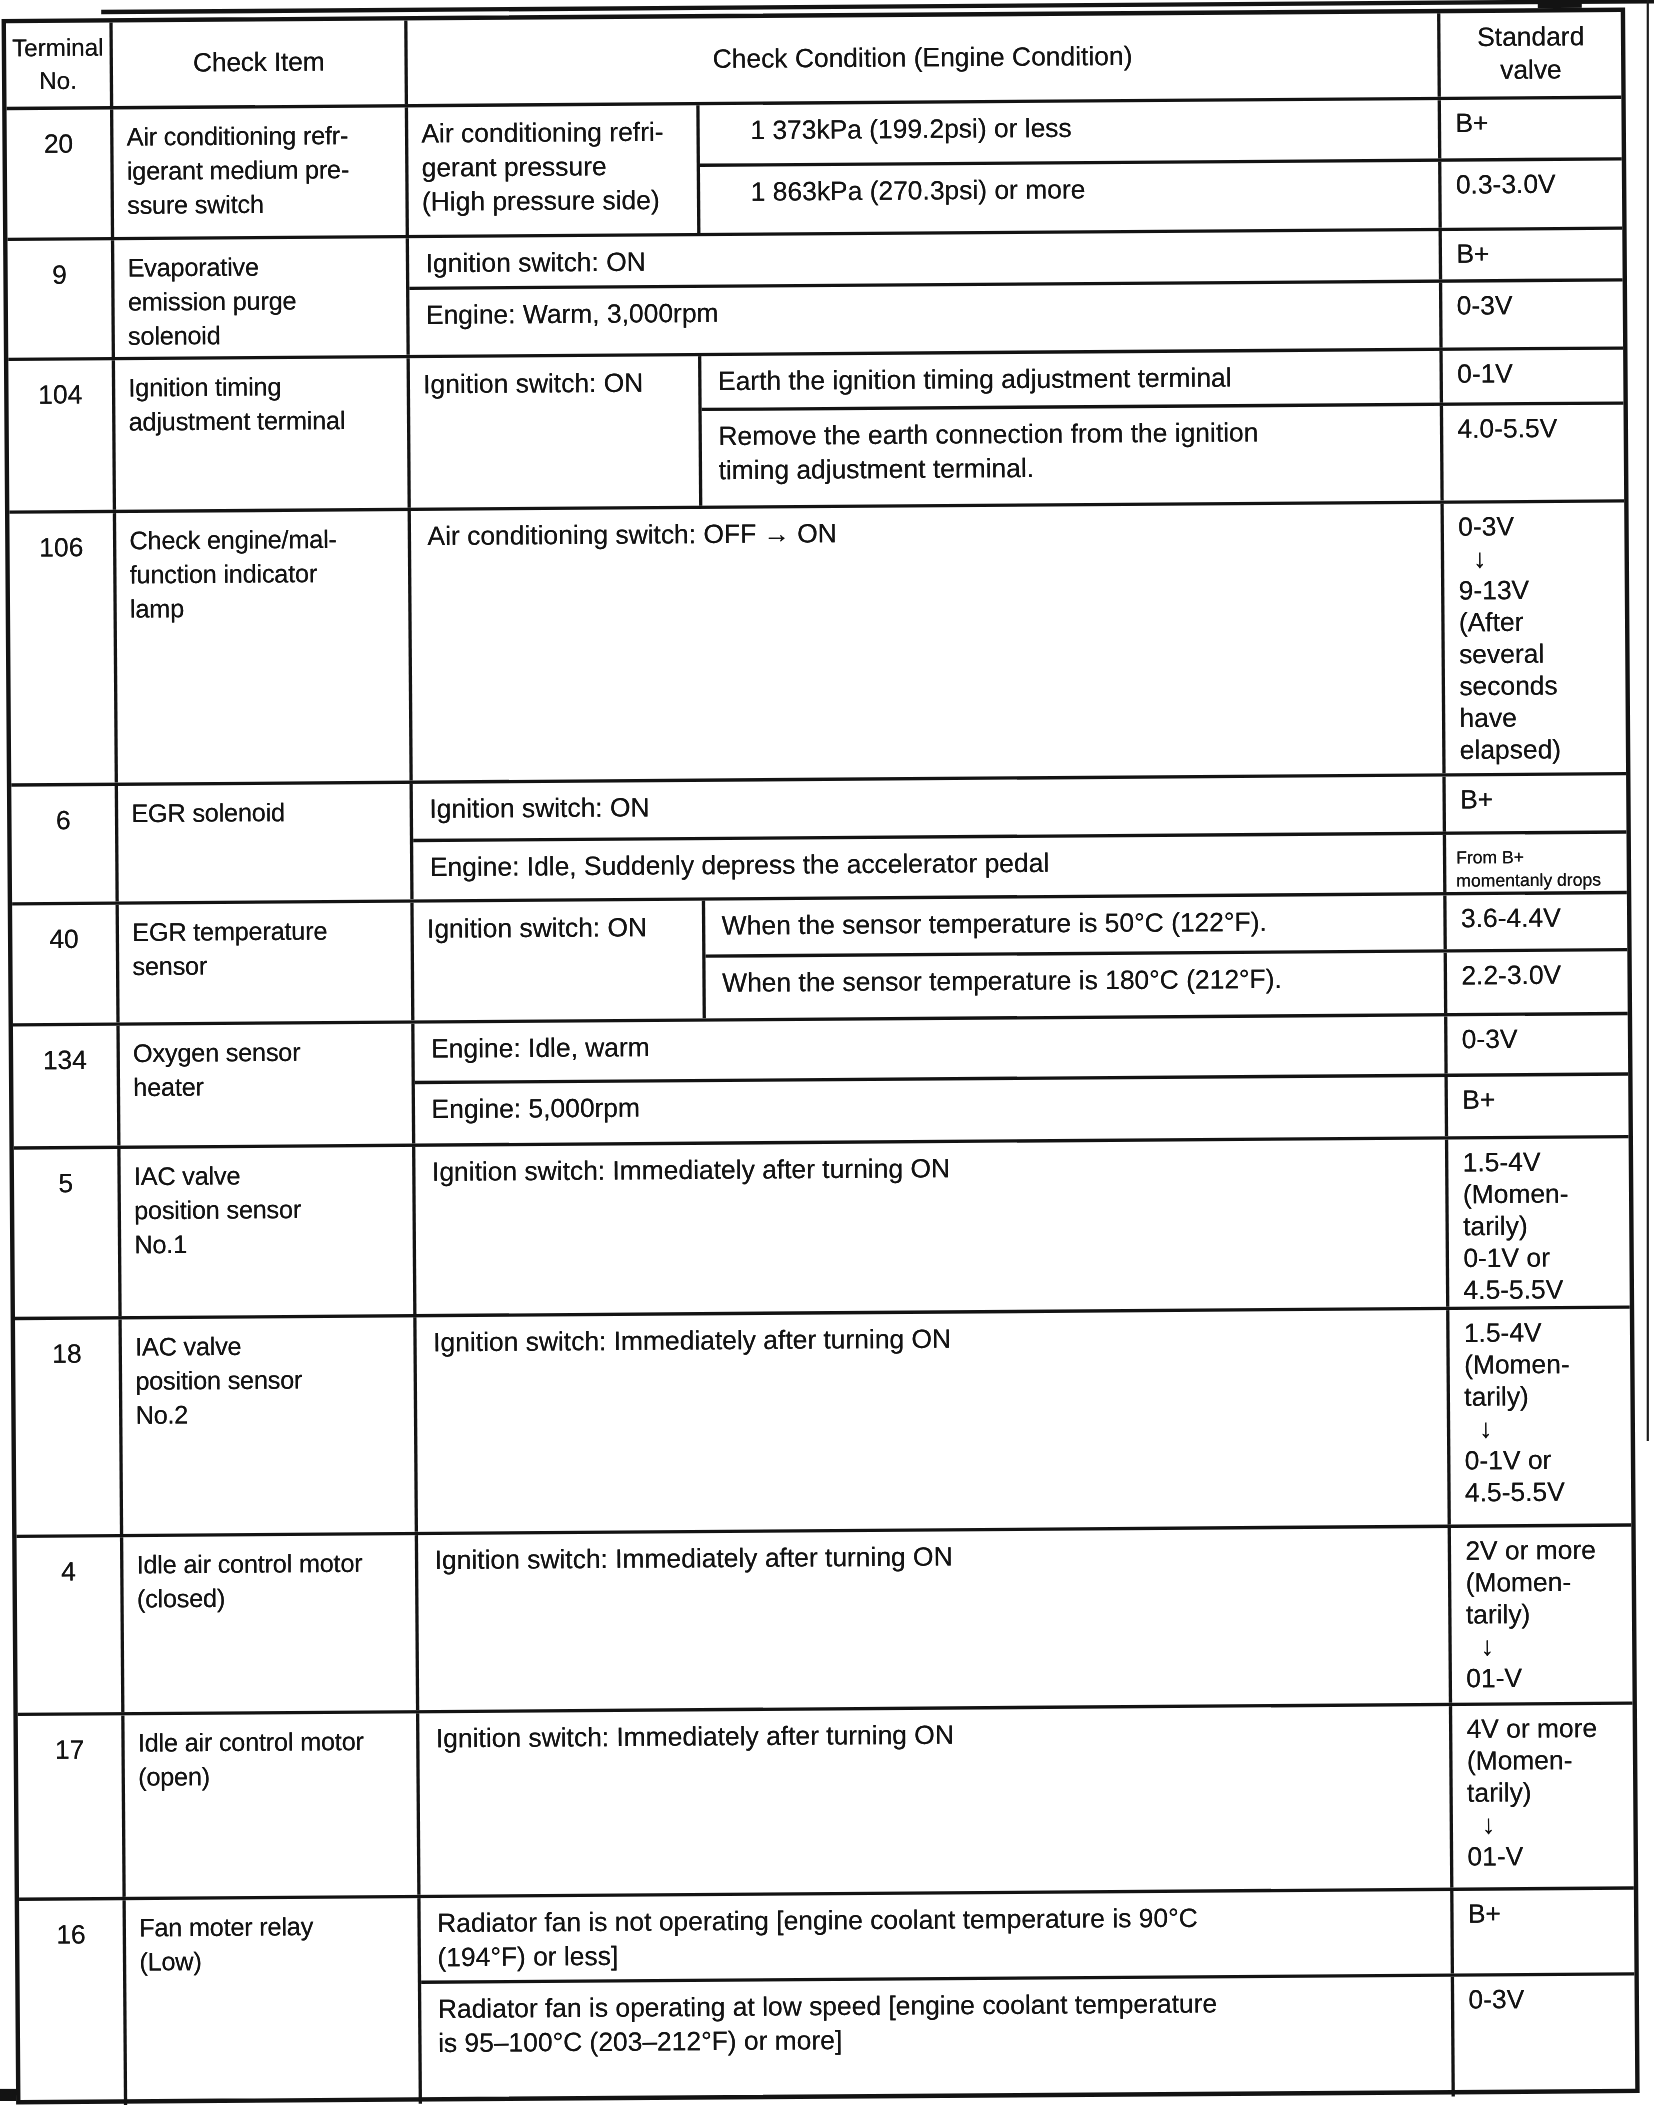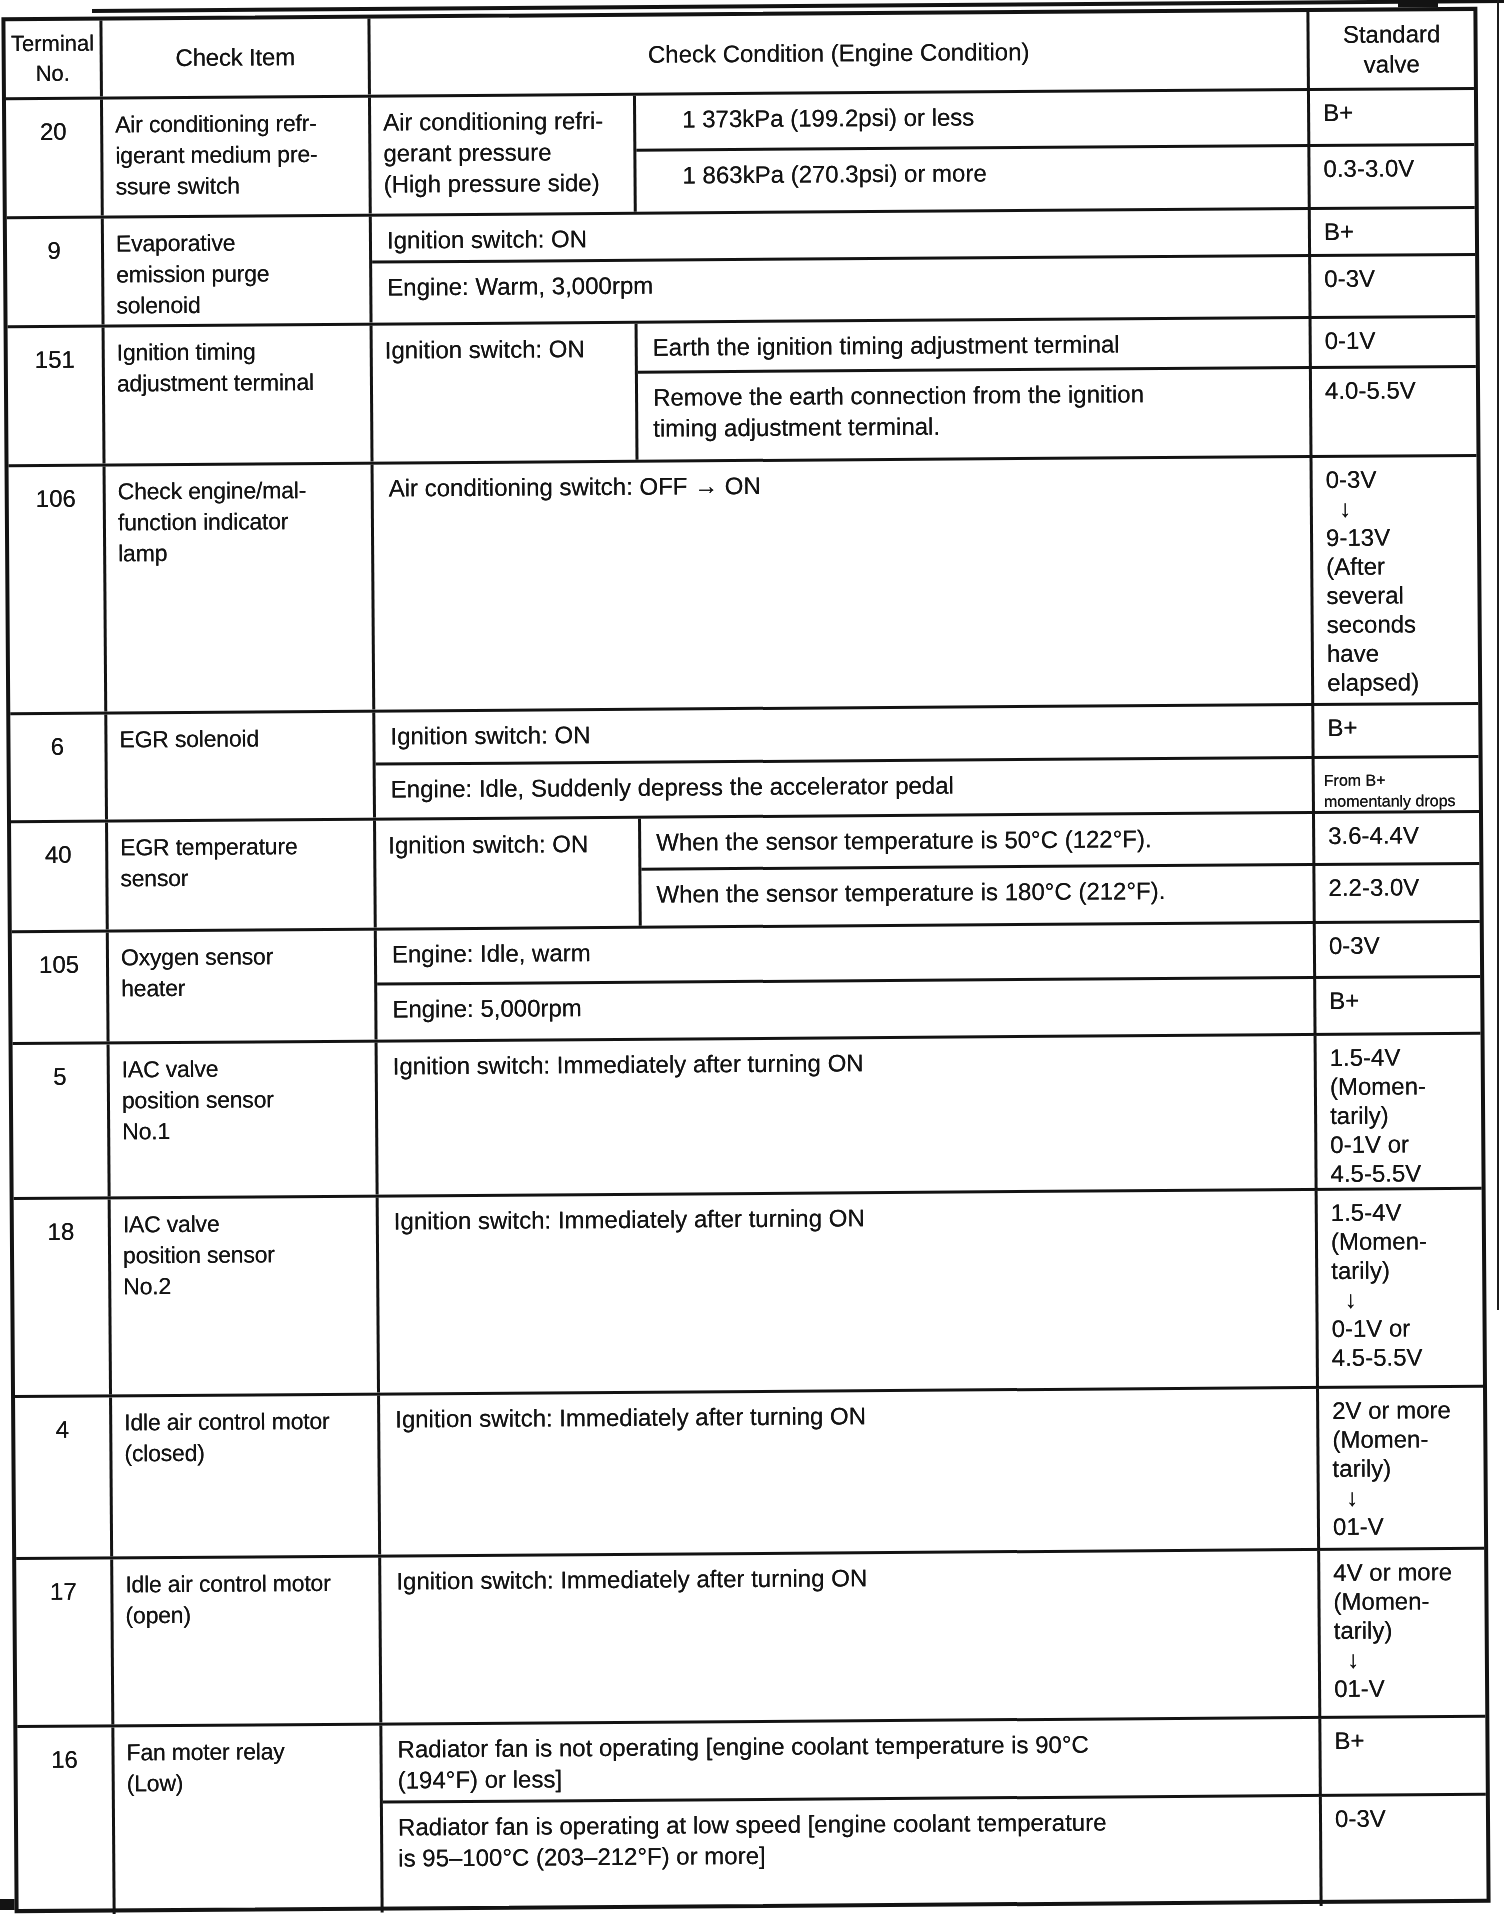--- a/index.html
+++ b/index.html
@@ -130,21 +130,21 @@
         <div class="scell">B+</div>
       </div>
       <div class="sub">
         <div class="ccell">Engine: Warm, 3,000rpm</div>
         <div class="scell">0-3V</div>
       </div>
     </div>
   </div>
 
   <div class="row" style="height:139px;">
-    <div class="tcell">151</div>
+    <div class="tcell">104</div>
     <div class="icell pre">Ignition timing
 adjustment terminal</div>
     <div class="lcond pre">Ignition switch: ON</div>
     <div class="cond-wrap">
       <div class="sub fixed" style="height:47px;">
         <div class="ccell">Earth the ignition timing adjustment terminal</div>
         <div class="scell">0-1V</div>
       </div>
       <div class="sub">
         <div class="ccell pre">Remove the earth connection from the ignition
@@ -201,21 +201,21 @@
         <div class="scell">3.6-4.4V</div>
       </div>
       <div class="sub">
         <div class="ccell">When the sensor temperature is 180°C (212°F).</div>
         <div class="scell">2.2-3.0V</div>
       </div>
     </div>
   </div>
 
   <div class="row" style="height:112px;">
-    <div class="tcell">105</div>
+    <div class="tcell">134</div>
     <div class="icell pre">Oxygen sensor
 heater</div>
     <div class="cond-wrap">
       <div class="sub fixed" style="height:52px;">
         <div class="ccell">Engine: Idle, warm</div>
         <div class="scell">0-3V</div>
       </div>
       <div class="sub">
         <div class="ccell">Engine: 5,000rpm</div>
         <div class="scell">B+</div>

